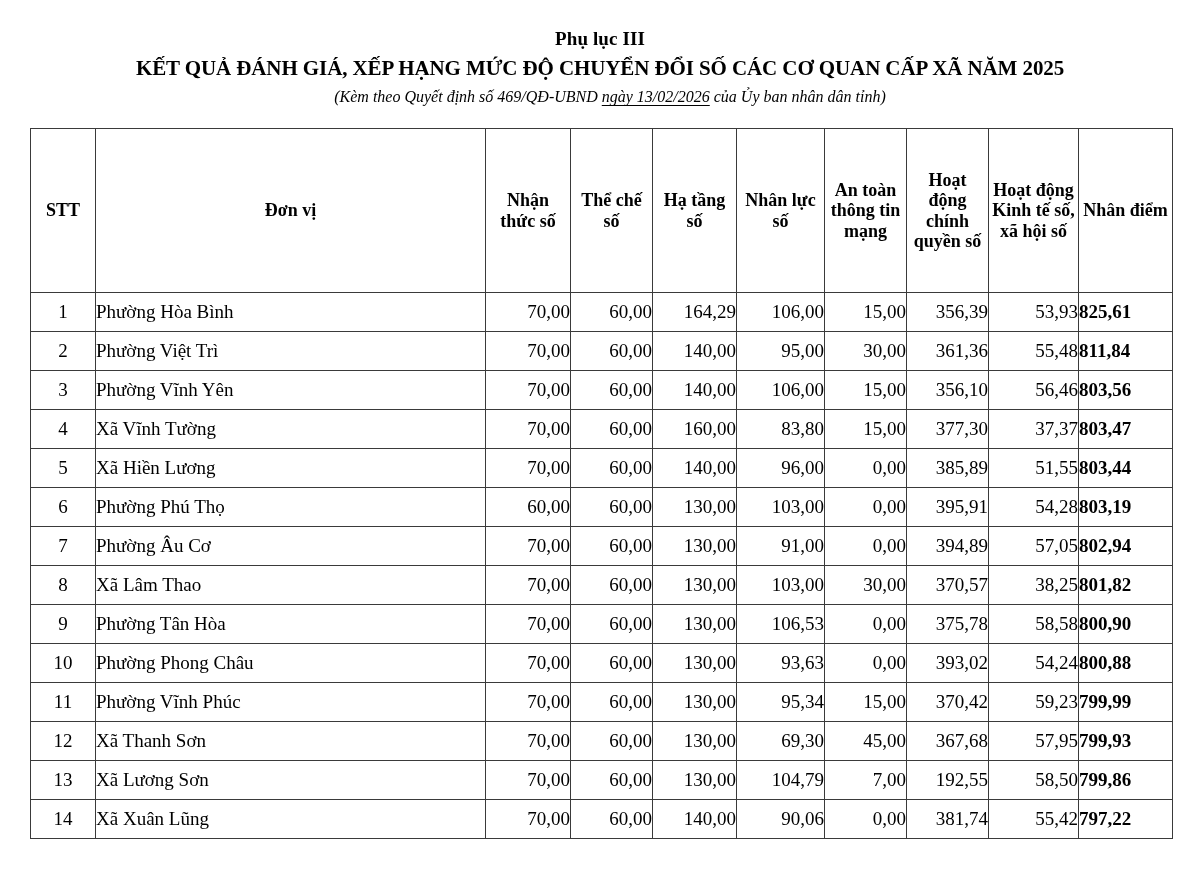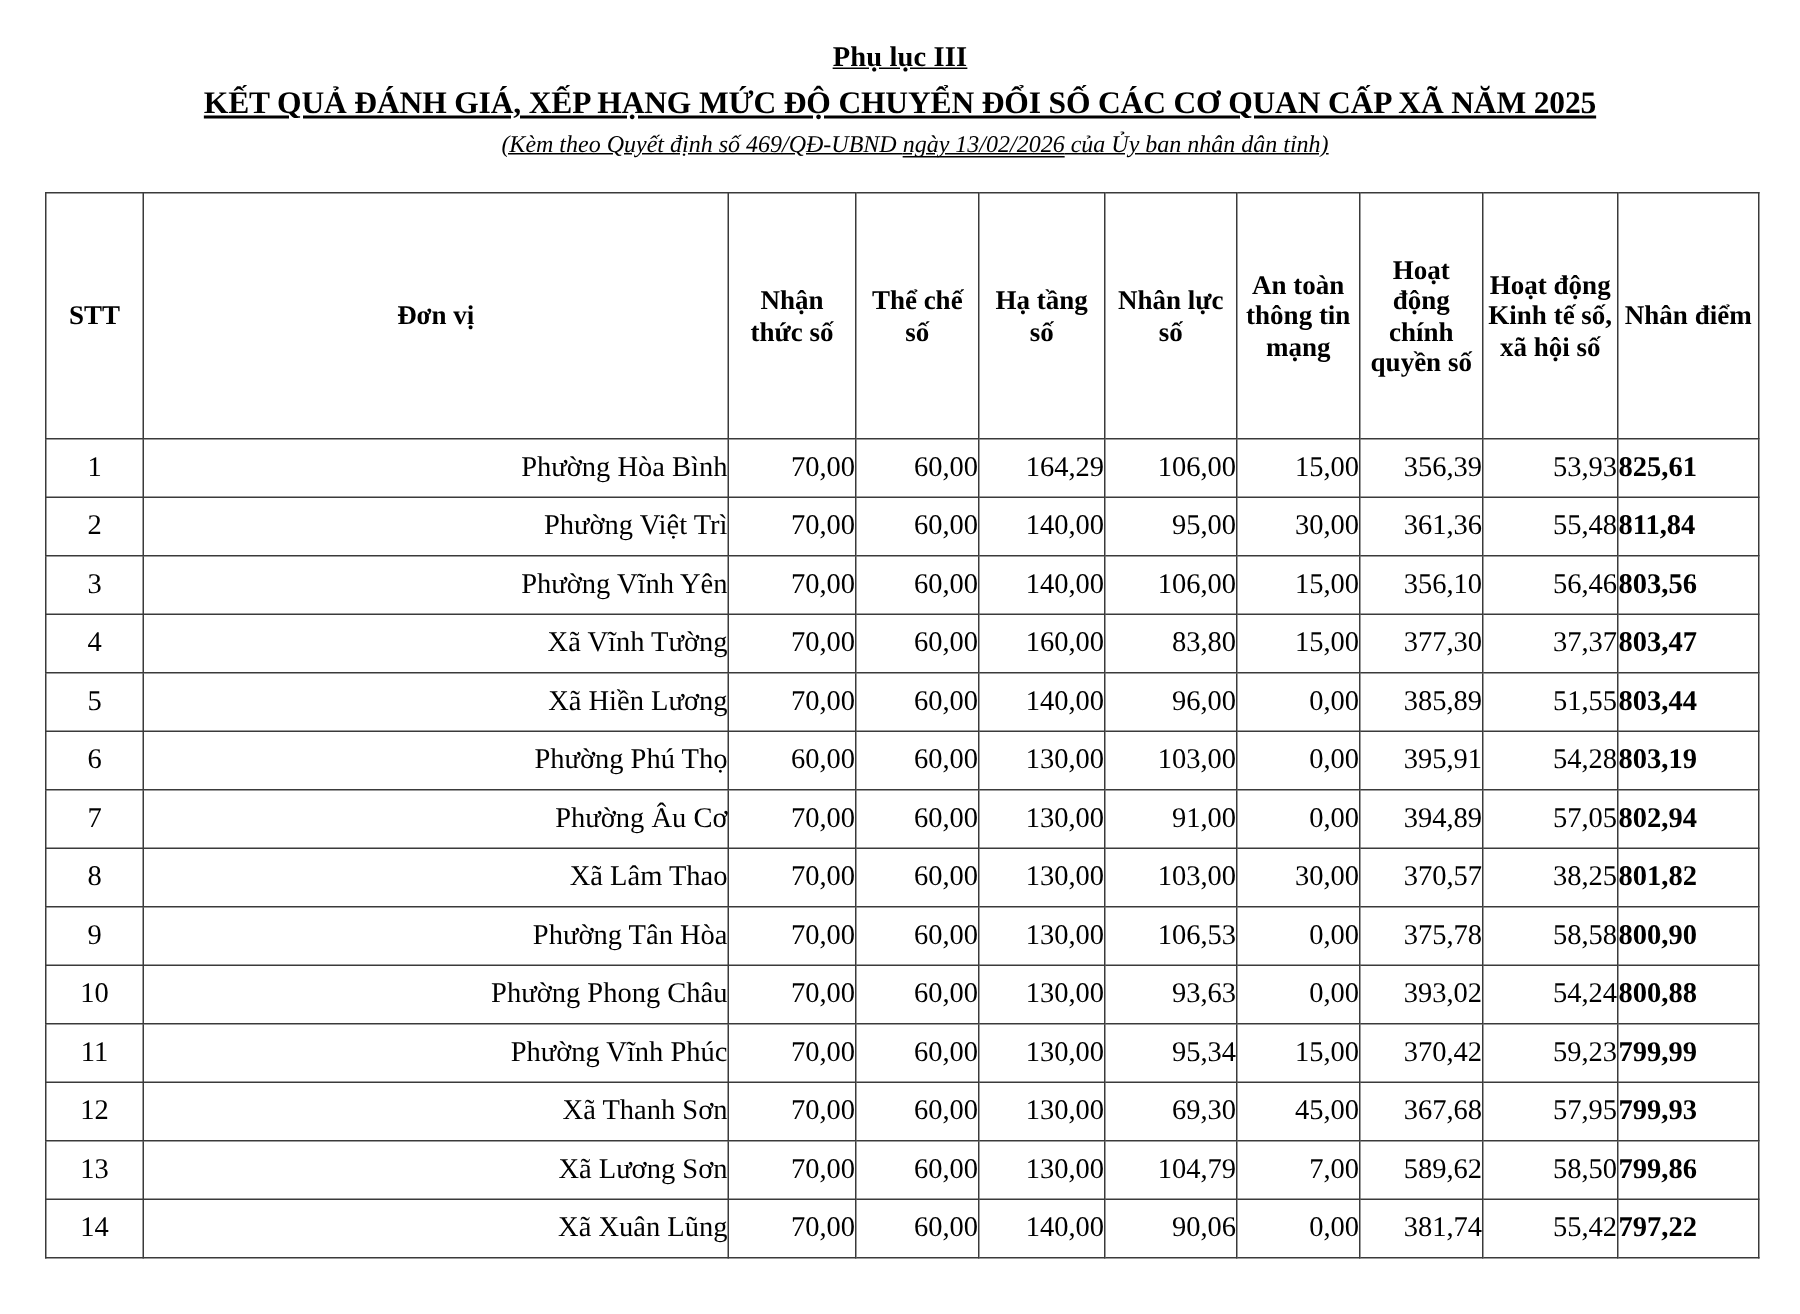--- a/index.html
+++ b/index.html
@@ -13,21 +13,20 @@
     height: 876px;
     font-family: "Liberation Serif", "DejaVu Serif", serif;
     color: #000000;
     overflow: hidden;
   }
   .page {
     position: relative;
     width: 1200px;
     height: 876px;
     box-sizing: border-box;
-    text-decoration: underline;
   }
 
   
   .title-block {
     padding-top: 28px;
     text-align: center;
   }
   .appendix-label {
     font-size: 19px;
     font-weight: bold;
@@ -96,21 +95,21 @@
   table.report tbody td {
     height: 39px;
     font-size: 19px;
     line-height: 1.15;
     box-sizing: border-box;
   }
   td.c-stt {
     text-align: center;
   }
   td.c-unit {
-    text-align: right;
+    text-align: left;
     padding-left: 14px;
   }
   td.c-num {
     text-align: right;
     padding-right: 11px;
   }
   td.c-total {
     padding-right: 11px;
     font-weight: bold;
   }
@@ -288,21 +287,21 @@
             <td class="c-total">799,93</td>
           </tr>
           <tr>
             <td class="c-stt">13</td>
             <td class="c-unit">Xã Lương Sơn</td>
             <td class="c-num">70,00</td>
             <td class="c-num">60,00</td>
             <td class="c-num">130,00</td>
             <td class="c-num">104,79</td>
             <td class="c-num">7,00</td>
-            <td class="c-num">589,62</td>
+            <td class="c-num">192,55</td>
             <td class="c-num">58,50</td>
             <td class="c-total">799,86</td>
           </tr>
           <tr>
             <td class="c-stt">14</td>
             <td class="c-unit">Xã Xuân Lũng</td>
             <td class="c-num">70,00</td>
             <td class="c-num">60,00</td>
             <td class="c-num">140,00</td>
             <td class="c-num">90,06</td>

